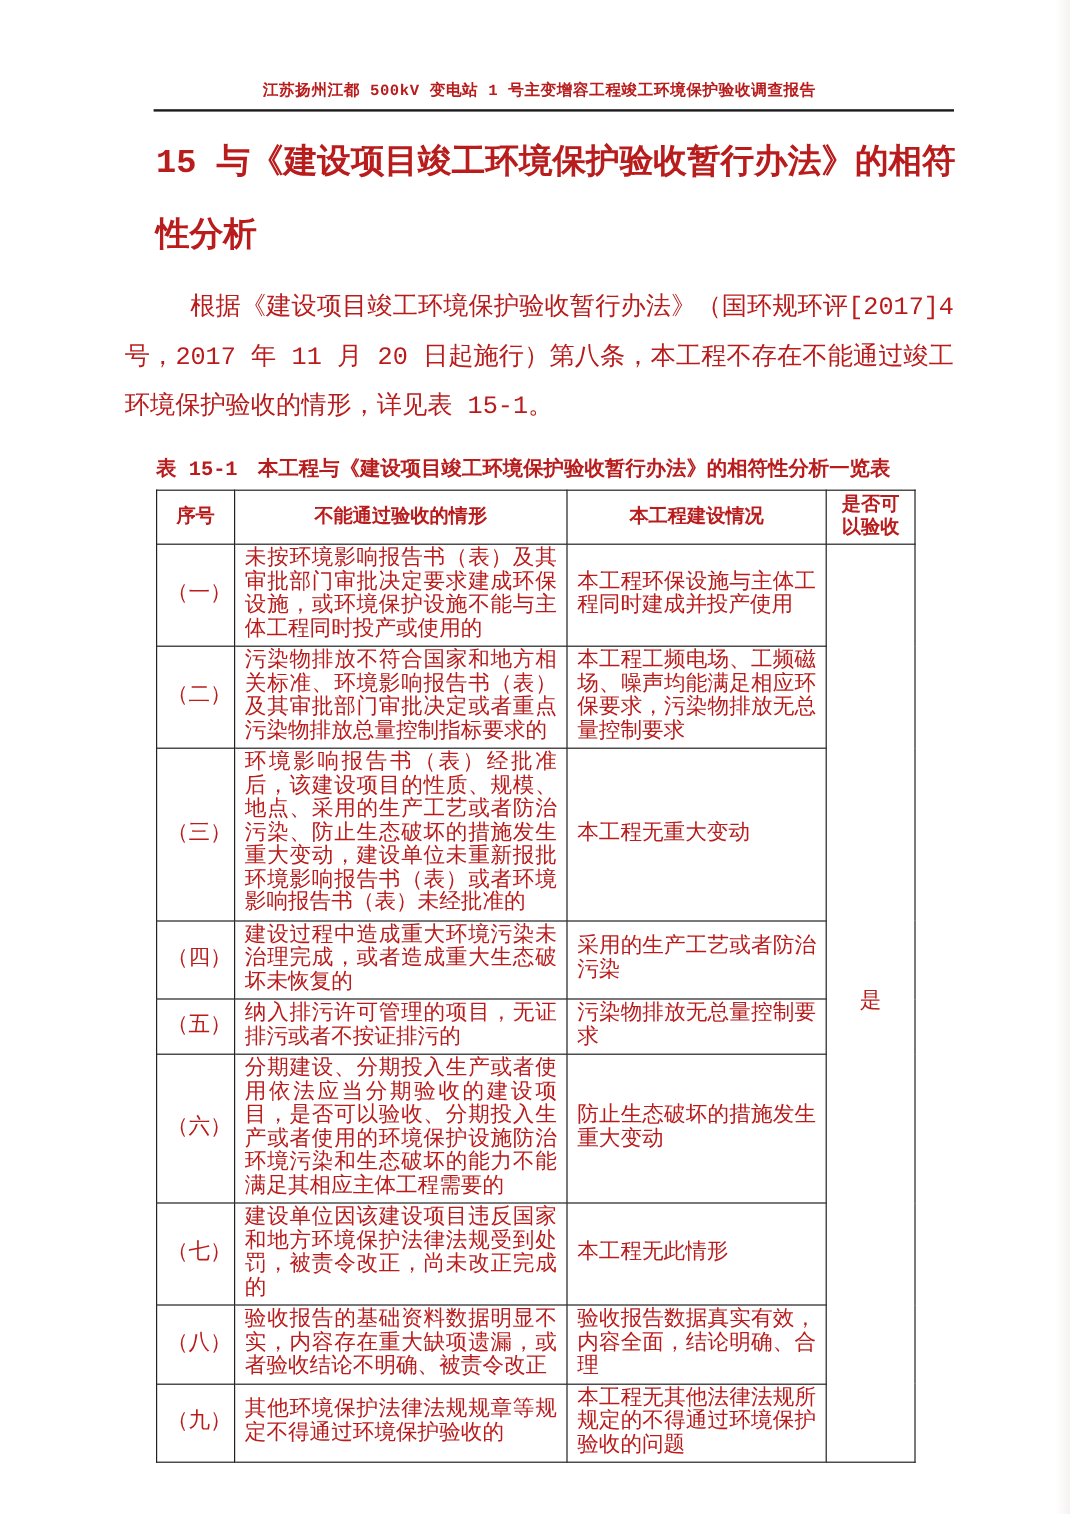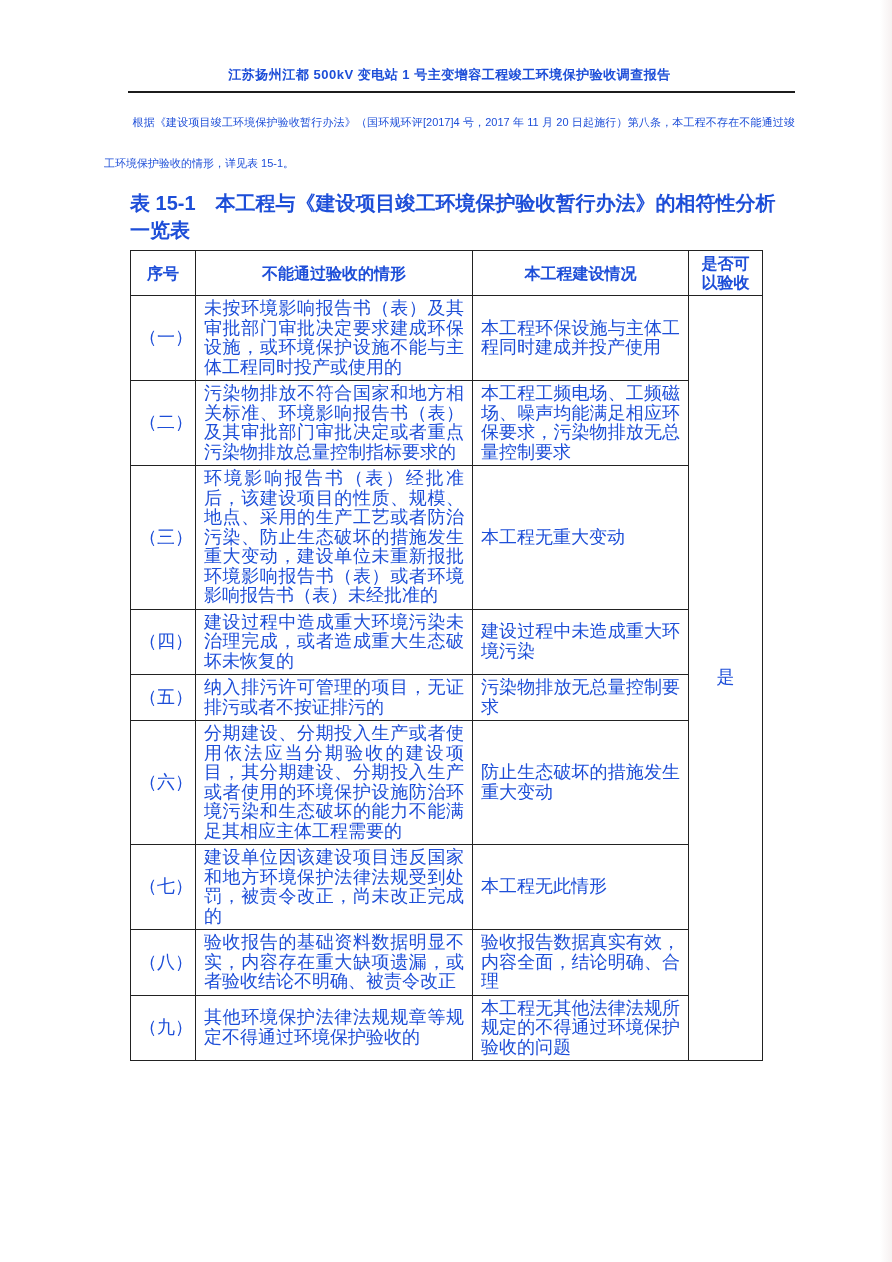--- a/index.html
+++ b/index.html
@@ -1,21 +1,21 @@
 <!DOCTYPE html>
 <html lang="zh"><head>
 <meta charset="utf-8">
 <style>
   html,body { margin:0; padding:0; background:#ffffff; }
   .page {
     position:relative;
     width:892px; height:1262px;
     background:#ffffff;
-    color:#1d4ed8;
-    font-family:Liberation Sans, sans-serif;
+    color:#b91c1c;
+    font-family:Liberation Mono, monospace;
     overflow:hidden;
     box-sizing:border-box;
   }
   .scan-edge-right {
     position:absolute; top:0; right:0; width:12px; height:100%;
     background:linear-gradient(to right, rgba(255,255,255,0), #f6f1f1);
   }
   .content {
     position:absolute; left:104px; top:0; width:691px;
   }
@@ -35,28 +35,28 @@
   }
   .doc-title {
     margin:13px 0 0 26px;
     width:672px;
     font-size:28px;
     font-weight:bold;
     line-height:61px;
   }
   .body-para {
     margin:9px 0 0 0;
-    font-size:11px;
+    font-size:21px;
     line-height:41px;
     text-align:justify;
     text-indent:2.6em;
   }
   .table-caption {
-    margin:6px 0 0 26px;
-    font-size:20px;
+    margin:19px 0 0 26px;
+    font-size:17px;
     font-weight:bold;
   }
   table.compliance {
     margin:6px 0 0 26px;
     width:632px;
     border-collapse:collapse;
     table-layout:fixed;
   }
   table.compliance th, table.compliance td {
     border:1.5px solid #222222;
@@ -98,20 +98,21 @@
 </style>
 </head>
 <body>
 
 <div class="page">
   <div class="content">
 
     <div class="running-header">江苏扬州江都 500kV 变电站 1 号主变增容工程竣工环境保护验收调查报告</div>
     <div class="header-rule"></div>
 
+    <h1 class="doc-title">15 与《建设项目竣工环境保护验收暂行办法》的相符性分析</h1>
 
     <p class="body-para">根据《建设项目竣工环境保护验收暂行办法》（国环规环评[2017]4 号，2017 年 11 月 20 日起施行）第八条，本工程不存在不能通过竣工环境保护验收的情形，详见表 15-1。</p>
 
     <div class="table-caption">表 15-1　本工程与《建设项目竣工环境保护验收暂行办法》的相符性分析一览表</div>
 
     <table class="compliance">
       <colgroup>
         <col style="width:65px">
         <col style="width:277px">
         <col style="width:216px">
@@ -138,30 +139,30 @@
           <td class="cell-status">本工程工频电场、工频磁场、噪声均能满足相应环保要求，污染物排放无总量控制要求</td>
         </tr>
         <tr>
           <td class="cell-index">（三）</td>
           <td class="cell-situation">环境影响报告书（表）经批准后，该建设项目的性质、规模、地点、采用的生产工艺或者防治污染、防止生态破坏的措施发生重大变动，建设单位未重新报批环境影响报告书（表）或者环境影响报告书（表）未经批准的</td>
           <td class="cell-status">本工程无重大变动</td>
         </tr>
         <tr>
           <td class="cell-index">（四）</td>
           <td class="cell-situation">建设过程中造成重大环境污染未治理完成，或者造成重大生态破坏未恢复的</td>
-          <td class="cell-status">建设过程中未造成重大环境污染</td>
+          <td class="cell-status">采用的生产工艺或者防治污染</td>
         </tr>
         <tr>
           <td class="cell-index">（五）</td>
           <td class="cell-situation">纳入排污许可管理的项目，无证排污或者不按证排污的</td>
           <td class="cell-status">污染物排放无总量控制要求</td>
         </tr>
         <tr>
           <td class="cell-index">（六）</td>
-          <td class="cell-situation">分期建设、分期投入生产或者使用依法应当分期验收的建设项目，其分期建设、分期投入生产或者使用的环境保护设施防治环境污染和生态破坏的能力不能满足其相应主体工程需要的</td>
+          <td class="cell-situation">分期建设、分期投入生产或者使用依法应当分期验收的建设项目，是否可以验收、分期投入生产或者使用的环境保护设施防治环境污染和生态破坏的能力不能满足其相应主体工程需要的</td>
           <td class="cell-status">防止生态破坏的措施发生重大变动</td>
         </tr>
         <tr>
           <td class="cell-index">（七）</td>
           <td class="cell-situation">建设单位因该建设项目违反国家和地方环境保护法律法规受到处罚，被责令改正，尚未改正完成的</td>
           <td class="cell-status">本工程无此情形</td>
         </tr>
         <tr>
           <td class="cell-index">（八）</td>
           <td class="cell-situation">验收报告的基础资料数据明显不实，内容存在重大缺项遗漏，或者验收结论不明确、被责令改正</td>

